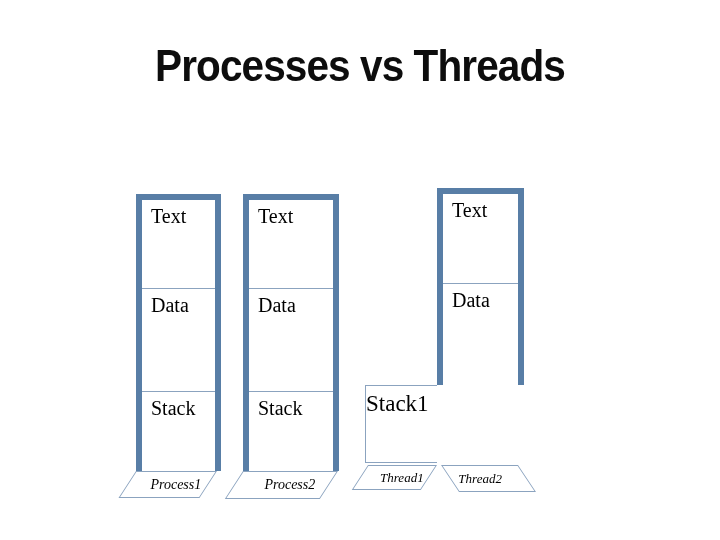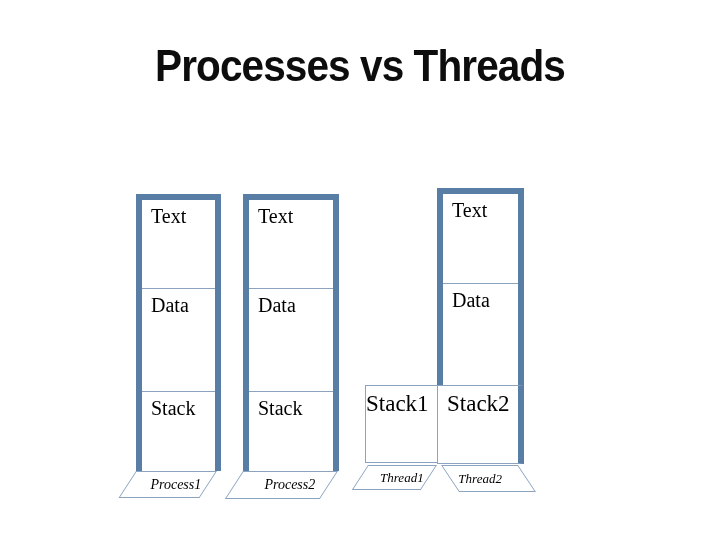--- a/index.html
+++ b/index.html
@@ -103,21 +103,20 @@
     <div class="seg" style="height:103px;">Data</div>
     <div class="seg" style="height:80px;">Stack</div>
   </div>
 
   <div class="pcol" style="left:437px; top:188px; width:87px; height:197px;">
     <div class="seg" style="height:89px;">Text</div>
     <div class="seg" style="height:102px;">Data</div>
   </div>
 
   <div class="stackbox" style="left:365px; top:385px; width:72px; height:78px; border-right:none;">Stack1</div>
-  <div class="stackbox" style="left:437px; top:385px; width:87px; height:79px; border-right:6px solid var(--border-thick); padding-left:9px;">Stack2</div>
 
   <div class="para skew-l" style="left:136px; top:471px; width:81px; height:27px;">
     <span class="para-label">Process1</span>
   </div>
 
   <div class="para skew-l" style="left:243px; top:471px; width:95px; height:28px;">
     <span class="para-label">Process2</span>
   </div>
 
   <div class="para skew-l" style="left:368px; top:465px; width:69px; height:25px;">

